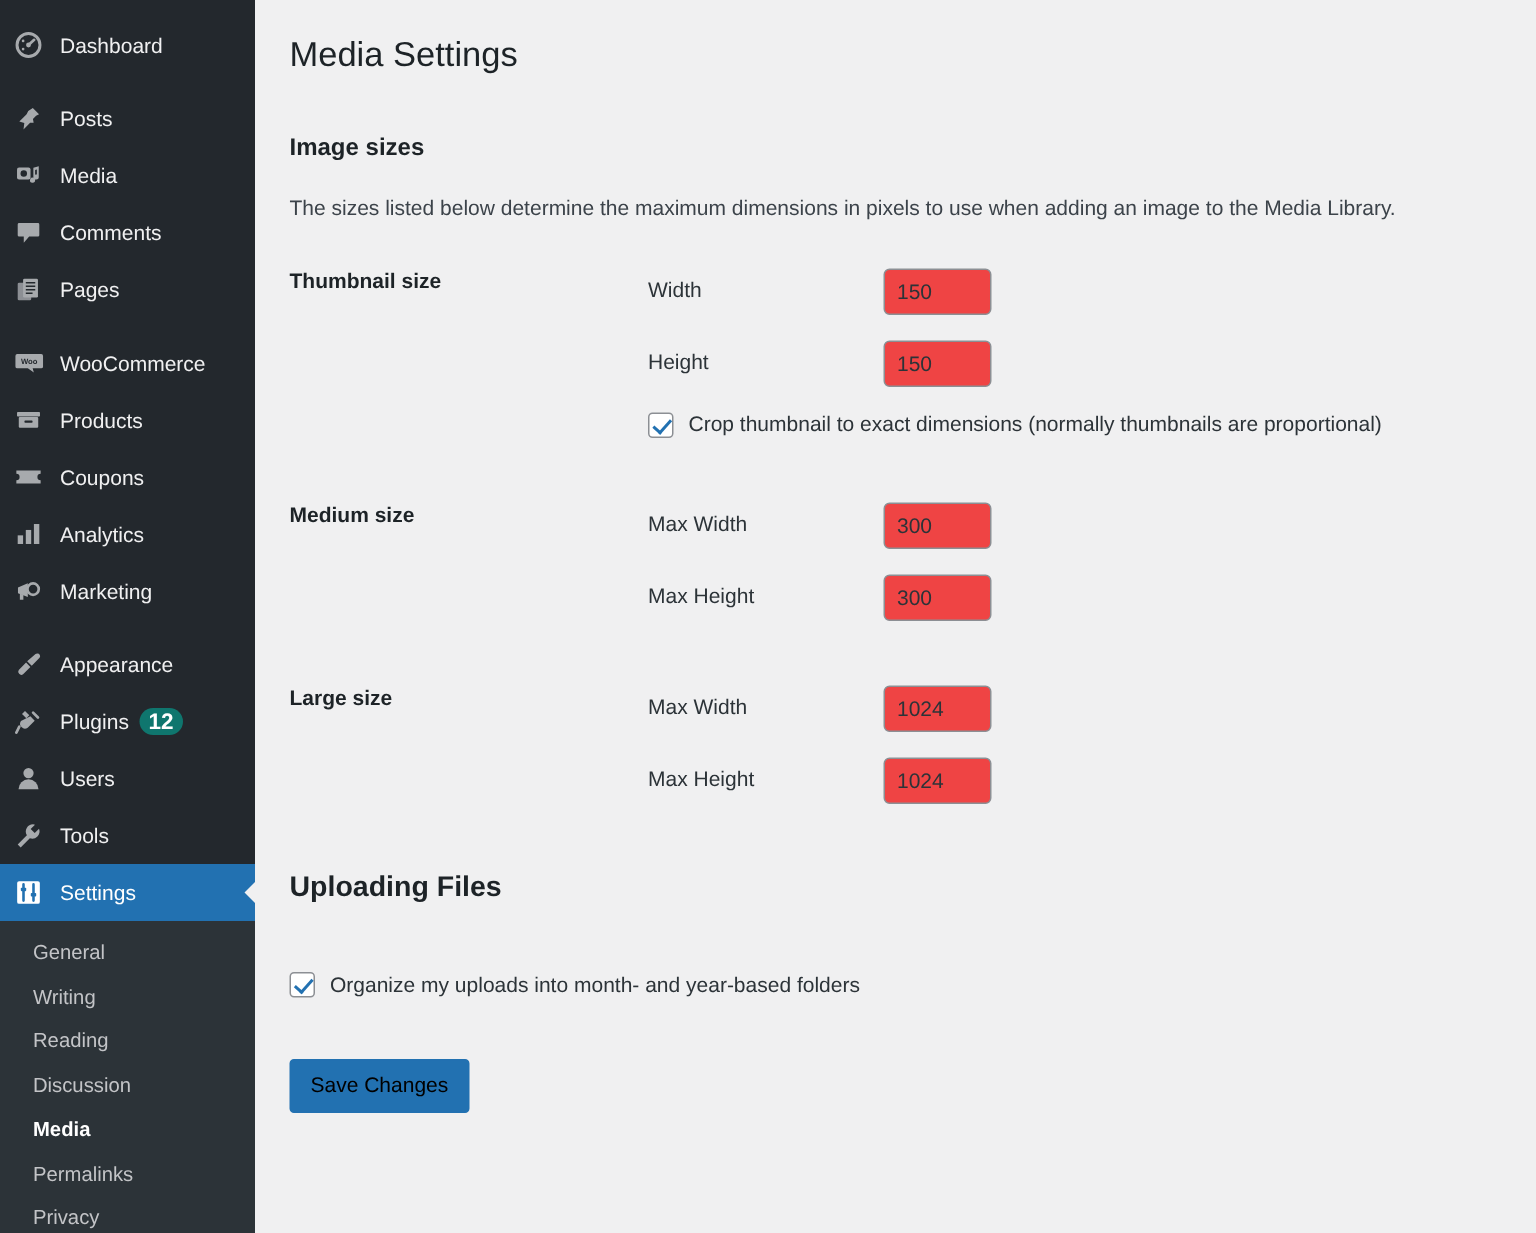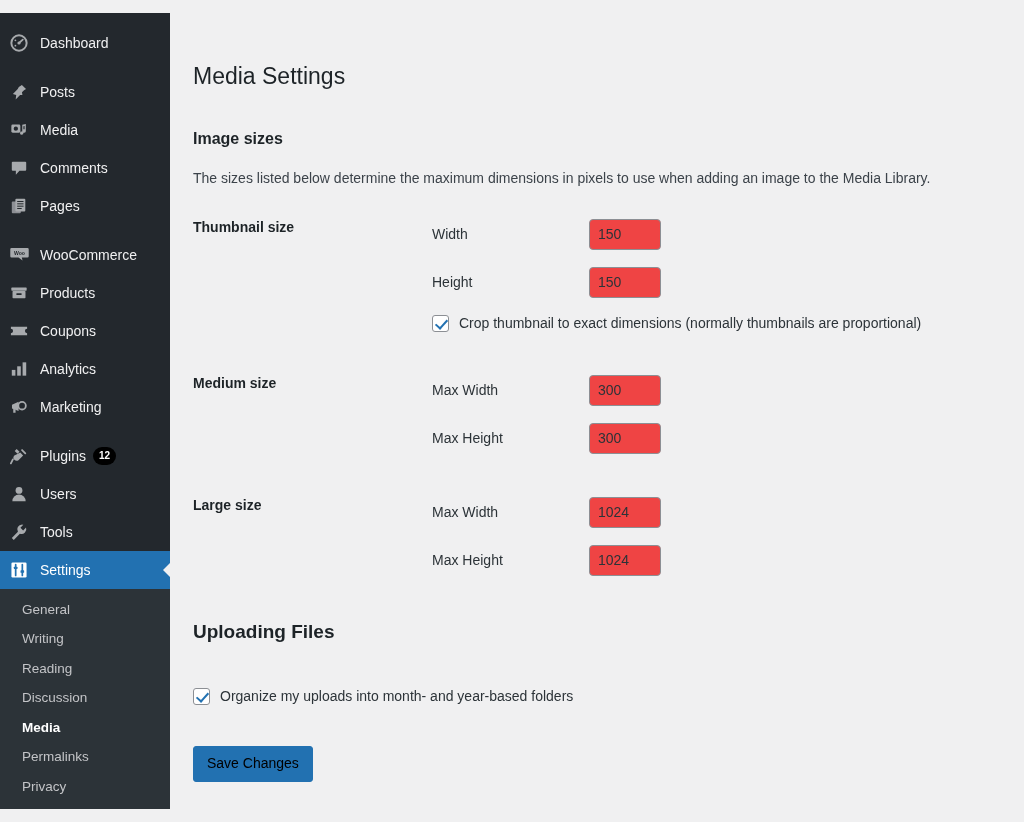--- a/index.html
+++ b/index.html
@@ -5,21 +5,21 @@
   * { box-sizing: border-box; }
   html, body {
     margin: 0; padding: 0;
     width: 1024px; height: 822px;
     overflow: hidden;
     font-family: "Liberation Sans", sans-serif;
     -webkit-font-smoothing: antialiased;
   }
   body { background: #f0f0f1; }
 
-  .app { display: flex; width: 1024px; height: 822px; align-items: center; }
+  .app { display: flex; width: 1024px; height: 822px; }
 
   
   .sidebar {
     width: 170px;
     min-width: 170px;
     background: #23282d;
     color: #f0f0f1;
     padding-top: 0;
     position: relative;
   }
@@ -62,23 +62,23 @@
   }
 
   .badge {
     display: inline-flex;
     align-items: center;
     justify-content: center;
     min-width: 18px; height: 18px;
     padding: 0 6px;
     margin-left: 7px;
     border-radius: 9px;
-    background: #000000;
+    background: #0f766e;
     color: #fff;
-    font-size: 10px;
+    font-size: 15px;
     font-weight: 600;
     line-height: 1;
   }
 
   .submenu { background: #2c3338; padding: 6px 0 8px 0; }
   .submenu-item {
     display: block;
     padding: 5px 0 5px 22px;
     font-size: 13.5px;
     color: #c3c4c7;
@@ -330,20 +330,29 @@
         <span class="nav-label">Marketing</span>
       </div>
     </div>
 
     <div class="nav-spacer"></div>
 
     <div class="nav-group">
       <div class="nav-item">
         <span class="nav-ico">
           <svg width="18" height="18" viewBox="0 0 20 20">
+              <path d="M16.6 1.8 a2 2 0 0 1 1.6 3.2 L12.4 11 L9 7.6 L15.2 2.2 A2 2 0 0 1 16.6 1.8 Z" fill="#a7aaad"></path>
+              <path d="M8.2 8.6 L11.4 11.8 L6 17.2 a2.3 2.3 0 0 1 -3.2 -3.2 Z" fill="#a7aaad"></path>
+            </svg>
+        </span>
+        <span class="nav-label">Appearance</span>
+      </div>
+      <div class="nav-item">
+        <span class="nav-ico">
+          <svg width="18" height="18" viewBox="0 0 20 20">
               <path d="M7.4 2.2 L10.6 5.4 L8.4 7.6 L5.2 4.4 Z" fill="#a7aaad"></path>
               <path d="M11.4 6.2 L14.6 9.4 L9.4 14.6 a3.6 3.6 0 0 1 -5 -5 Z" fill="#a7aaad"></path>
               <path d="M13.4 3.4 L17 7" stroke="#a7aaad" stroke-width="2" stroke-linecap="round"></path>
               <path d="M3.2 13.8 L1 18.2" stroke="#a7aaad" stroke-width="2" stroke-linecap="round"></path>
             </svg>
         </span>
         <span class="nav-label">Plugins</span>
         <span class="badge">12</span>
       </div>
       <div class="nav-item">

